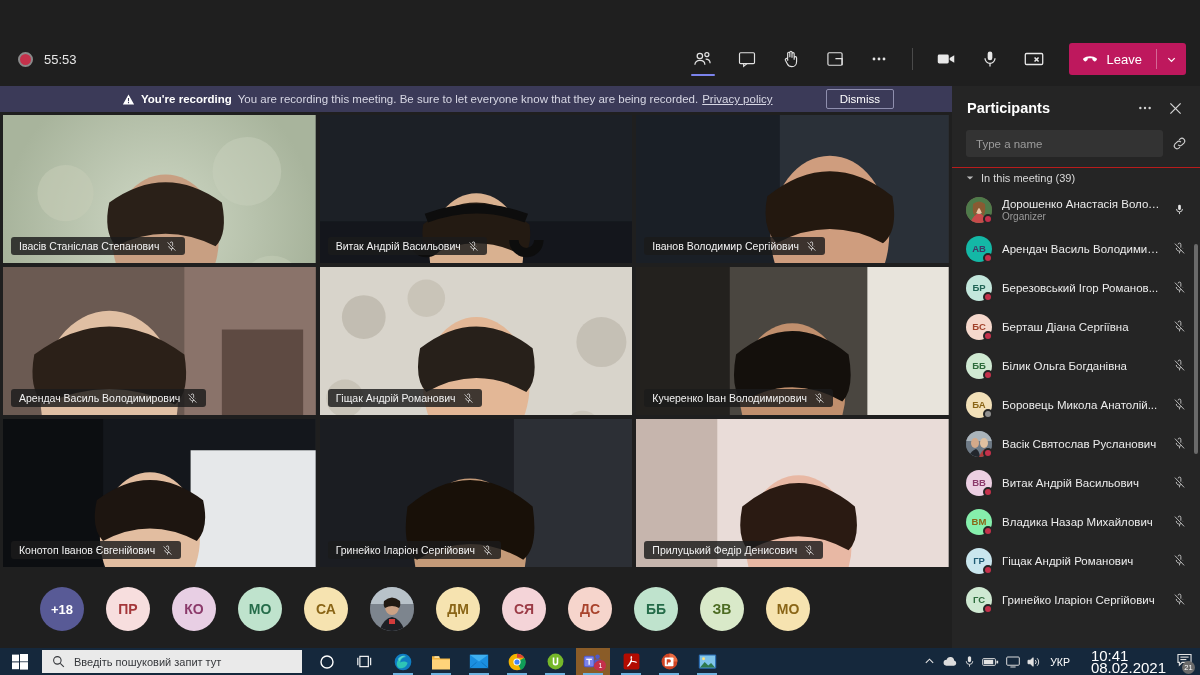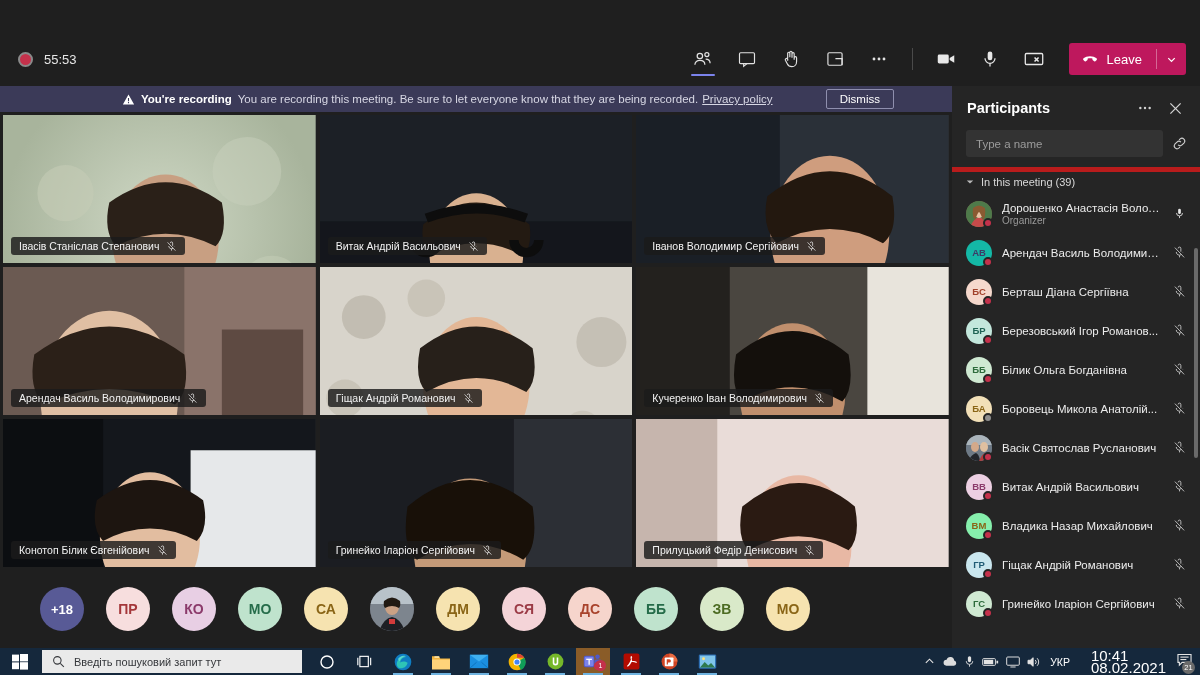--- a/index.html
+++ b/index.html
@@ -72,21 +72,21 @@
   .panel-title { color:#fff; font-size:14.5px; font-weight:bold; }
   .panel-head-icons { margin-left:auto; display:flex; align-items:center; gap:8px; }
   .phi { width:22px; height:22px; display:flex; align-items:center; justify-content:center;
     color:#d4d4d4; }
   .search-row { display:flex; align-items:center; gap:8px; padding:0 12px 10px 14px; }
   .search-box { flex:1; height:27px; background:#333333; border:none; border-radius:3px;
     color:#c9c9c9; font-size:11.5px; padding:0 10px; font-family:inherit; }
   .search-box::placeholder { color:#9c9c9c; }
   .link-icon { color:#d0d0d0; display:flex; align-items:center; }
   .section-row { display:flex; align-items:center; gap:7px; padding:4px 0 6px 14px;
-    border-top:5px solid #b91c1c; }
+    border-top:1px solid #b91c1c; }
   .section-label { color:#d8d8d8; font-size:11px; }
   .plist { flex:1; overflow:hidden; position:relative; }
   .prow { height:39px; display:flex; align-items:center; padding:0 12px 0 14px; gap:10px; }
   .pav-wrap { position:relative; width:26px; height:26px; flex:none; }
   .pav { width:26px; height:26px; border-radius:50%; display:flex; align-items:center;
     justify-content:center; font-size:9.5px; font-weight:bold; overflow:hidden; }
   .pres { position:absolute; right:-1px; bottom:-1px; width:10px; height:10px; border-radius:50%;
     border:2px solid #252525; }
   .pres.busy { background:#c4314b; }
   .pres.away { background:#8f8f8f; }
@@ -352,21 +352,21 @@
     <div class="tile">
       <svg class="tile-img" viewBox="0 0 100 100" preserveAspectRatio="none">
         <rect width="100" height="100" fill="#14171c"></rect>
         <rect x="0" y="0" width="32" height="100" fill="#0c0e11"></rect>
         <rect x="60" y="10" width="40" height="60" fill="#e6e8ea"></rect>
         <ellipse cx="47" cy="38" rx="16" ry="21" fill="#e2bda0"></ellipse>
         <path d="M30 26q17-13 34 0 2 9-2 13-15-8-30 0-4-4-2-13z" fill="#1d1510"></path>
         <path d="M24 100q10-28 23-30 13 2 23 30z" fill="#262b33"></path>
       </svg>
       <div class="nametag">
-        <span>Конотоп Білик Євгенійович</span>
+        <span>Конотоп Іванов Євгенійович</span>
         <svg width="11" height="11" viewBox="0 0 24 24" fill="none" stroke="#f2f2f2" stroke-width="1.6">
             <path d="M9.5 4.5a2.5 2.5 0 015 0v6"></path>
             <path d="M6 11a6 6 0 009.5 4.8M18 11v.6"></path>
             <line x1="12" y1="17.5" x2="12" y2="21"></line>
             <line x1="3.5" y1="3" x2="20.5" y2="21"></line>
           </svg>
       </div>
     </div>
 
     <div class="tile">
@@ -528,43 +528,43 @@
               <path d="M9.5 4.5a2.5 2.5 0 015 0v6"></path>
               <path d="M6 11a6 6 0 009.5 4.8M18 11v.6"></path>
               <line x1="12" y1="17.5" x2="12" y2="21"></line>
               <line x1="3.5" y1="3" x2="20.5" y2="21"></line>
             </svg>
         </div>
       </div>
 
       <div class="prow">
         <div class="pav-wrap">
+          <div class="pav" style="background:#c3e7dc;color:#1f6354">БР</div>
+          <div class="pres busy"></div>
+        </div>
+        <div class="pinfo">
+          <div class="pname">Березовський Ігор Романов...</div>
+        </div>
+        <div class="pmic">
+          <svg width="13" height="13" viewBox="0 0 24 24" fill="none" stroke="#cfcfcf" stroke-width="1.6">
+              <path d="M9.5 4.5a2.5 2.5 0 015 0v6"></path>
+              <path d="M6 11a6 6 0 009.5 4.8M18 11v.6"></path>
+              <line x1="12" y1="17.5" x2="12" y2="21"></line>
+              <line x1="3.5" y1="3" x2="20.5" y2="21"></line>
+            </svg>
+        </div>
+      </div>
+
+      <div class="prow">
+        <div class="pav-wrap">
           <div class="pav" style="background:#f5d8cc;color:#a1412a">БС</div>
           <div class="pres busy"></div>
         </div>
         <div class="pinfo">
           <div class="pname">Берташ Діана Сергіївна</div>
-        </div>
-        <div class="pmic">
-          <svg width="13" height="13" viewBox="0 0 24 24" fill="none" stroke="#cfcfcf" stroke-width="1.6">
-              <path d="M9.5 4.5a2.5 2.5 0 015 0v6"></path>
-              <path d="M6 11a6 6 0 009.5 4.8M18 11v.6"></path>
-              <line x1="12" y1="17.5" x2="12" y2="21"></line>
-              <line x1="3.5" y1="3" x2="20.5" y2="21"></line>
-            </svg>
-        </div>
-      </div>
-
-      <div class="prow">
-        <div class="pav-wrap">
-          <div class="pav" style="background:#c3e7dc;color:#1f6354">БР</div>
-          <div class="pres busy"></div>
-        </div>
-        <div class="pinfo">
-          <div class="pname">Березовський Ігор Романов...</div>
         </div>
         <div class="pmic">
           <svg width="13" height="13" viewBox="0 0 24 24" fill="none" stroke="#cfcfcf" stroke-width="1.6">
               <path d="M9.5 4.5a2.5 2.5 0 015 0v6"></path>
               <path d="M6 11a6 6 0 009.5 4.8M18 11v.6"></path>
               <line x1="12" y1="17.5" x2="12" y2="21"></line>
               <line x1="3.5" y1="3" x2="20.5" y2="21"></line>
             </svg>
         </div>
       </div>

